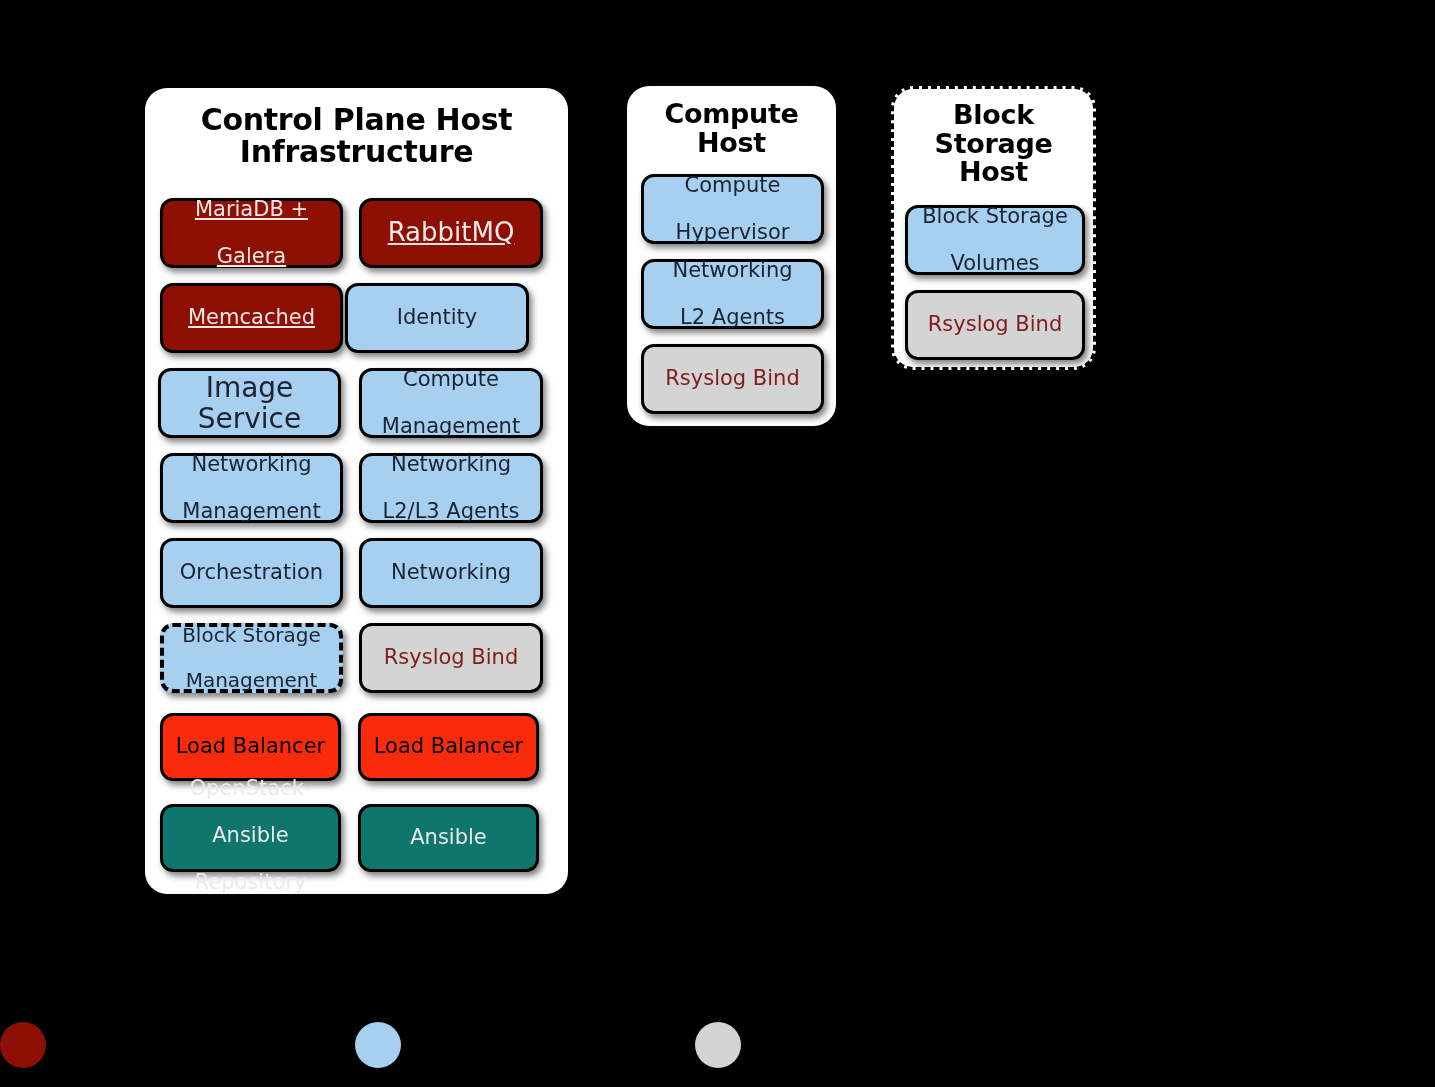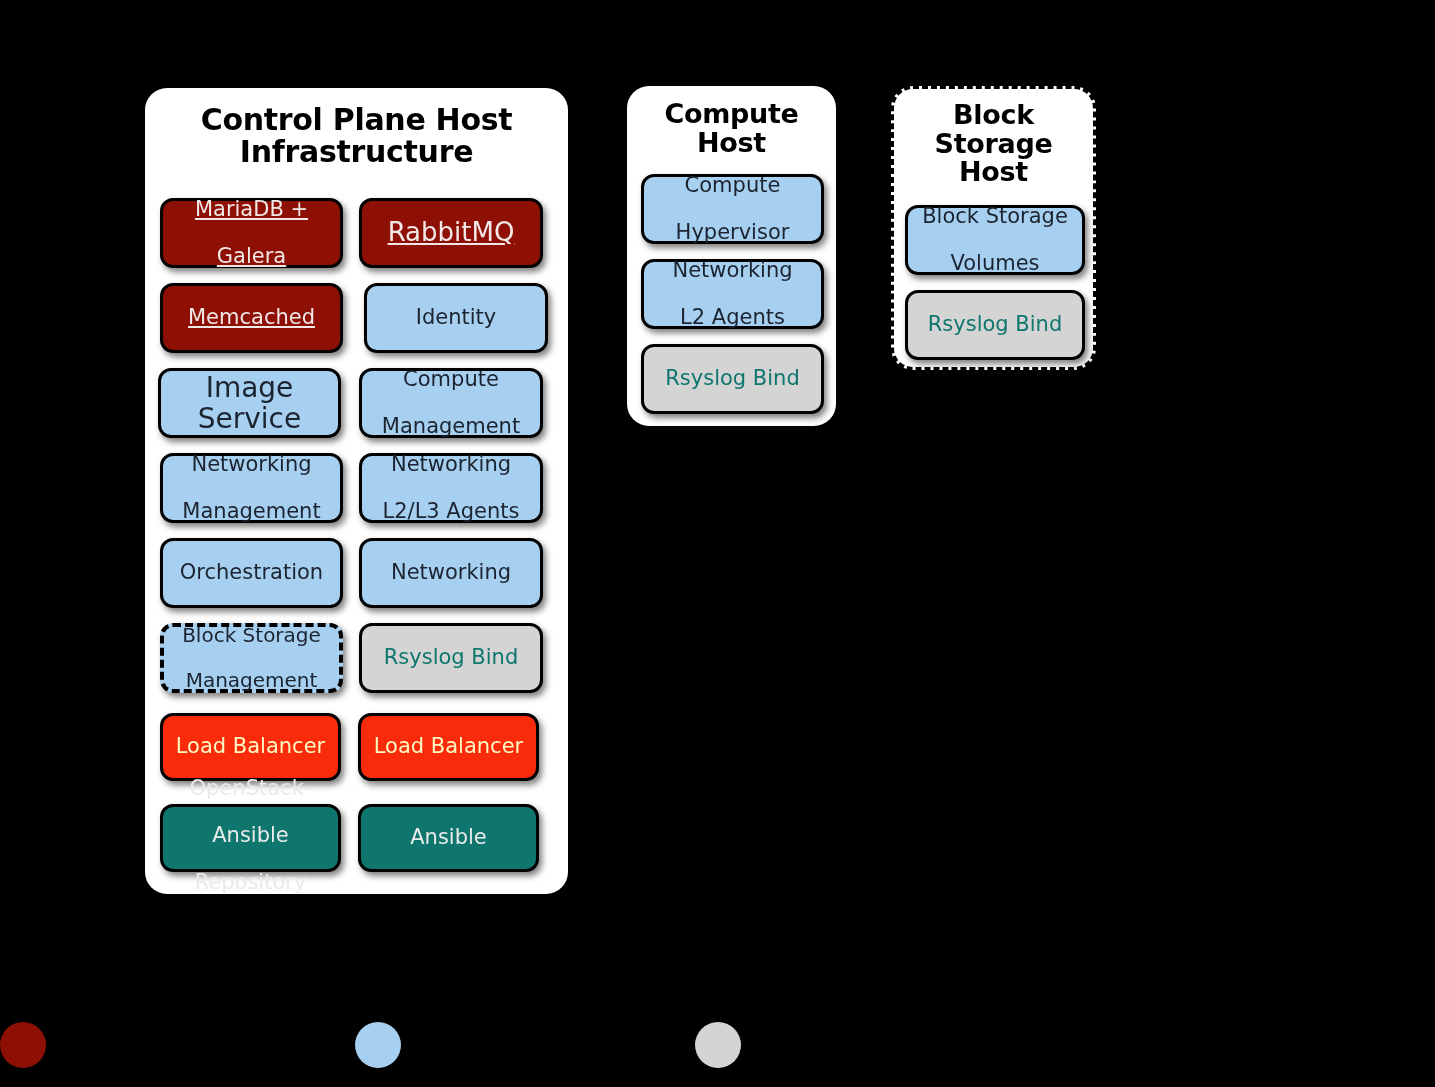--- a/index.html
+++ b/index.html
@@ -51,22 +51,22 @@
     box-shadow: 3px 4px 6px rgba(0,0,0,0.5);
     overflow: visible;
   }
   .svc span {
     display: block;
     width: 100%;
     padding: 0 4px;
   }
   .svc.db       { background: #8e1005; color: #f0e8e7; text-decoration: underline; }
   .svc.service  { background: #a6cff0; color: #1b2430; }
-  .svc.log      { background: #d4d4d4; color: #0f766e; }
-  .svc.lb       { background: #fa2b0a; color: #fef9c3; }
+  .svc.log      { background: #d4d4d4; color: #7f1d1d; }
+  .svc.lb       { background: #fa2b0a; color: #000000; }
   .svc.deploy   { background: #0f766e; color: #eaeaea; }
   .svc.dashdot  { border-style: dashed; border-width: 4px; }
 
   
   .legend-dot {
     position: absolute;
     border-radius: 50%;
   }
   .legend-label {
     position: absolute;
@@ -92,21 +92,21 @@
         <span>Galera</span>
       </span>
     </div>
     <div class="svc db" style="left:214px; top:110px; width:184px; height:70px; font-size:26px;">
       <span>RabbitMQ</span>
     </div>
 
     <div class="svc db" style="left:15px; top:195px; width:183px; height:70px; font-size:21px;">
       <span>Memcached</span>
     </div>
-    <div class="svc service" style="left:219px; top:195px; width:184px; height:70px; font-size:21px;">
+    <div class="svc service" style="left:200px; top:195px; width:184px; height:70px; font-size:21px;">
       <span>Identity</span>
     </div>
 
     <div class="svc service" style="left:13px; top:280px; width:183px; height:70px; font-size:28px;">
       <span>Image Service</span>
     </div>
     <div class="svc service" style="left:214px; top:280px; width:184px; height:70px; font-size:21px;">
       <span>
         <span>Compute</span><br>
         <span>Management</span>

